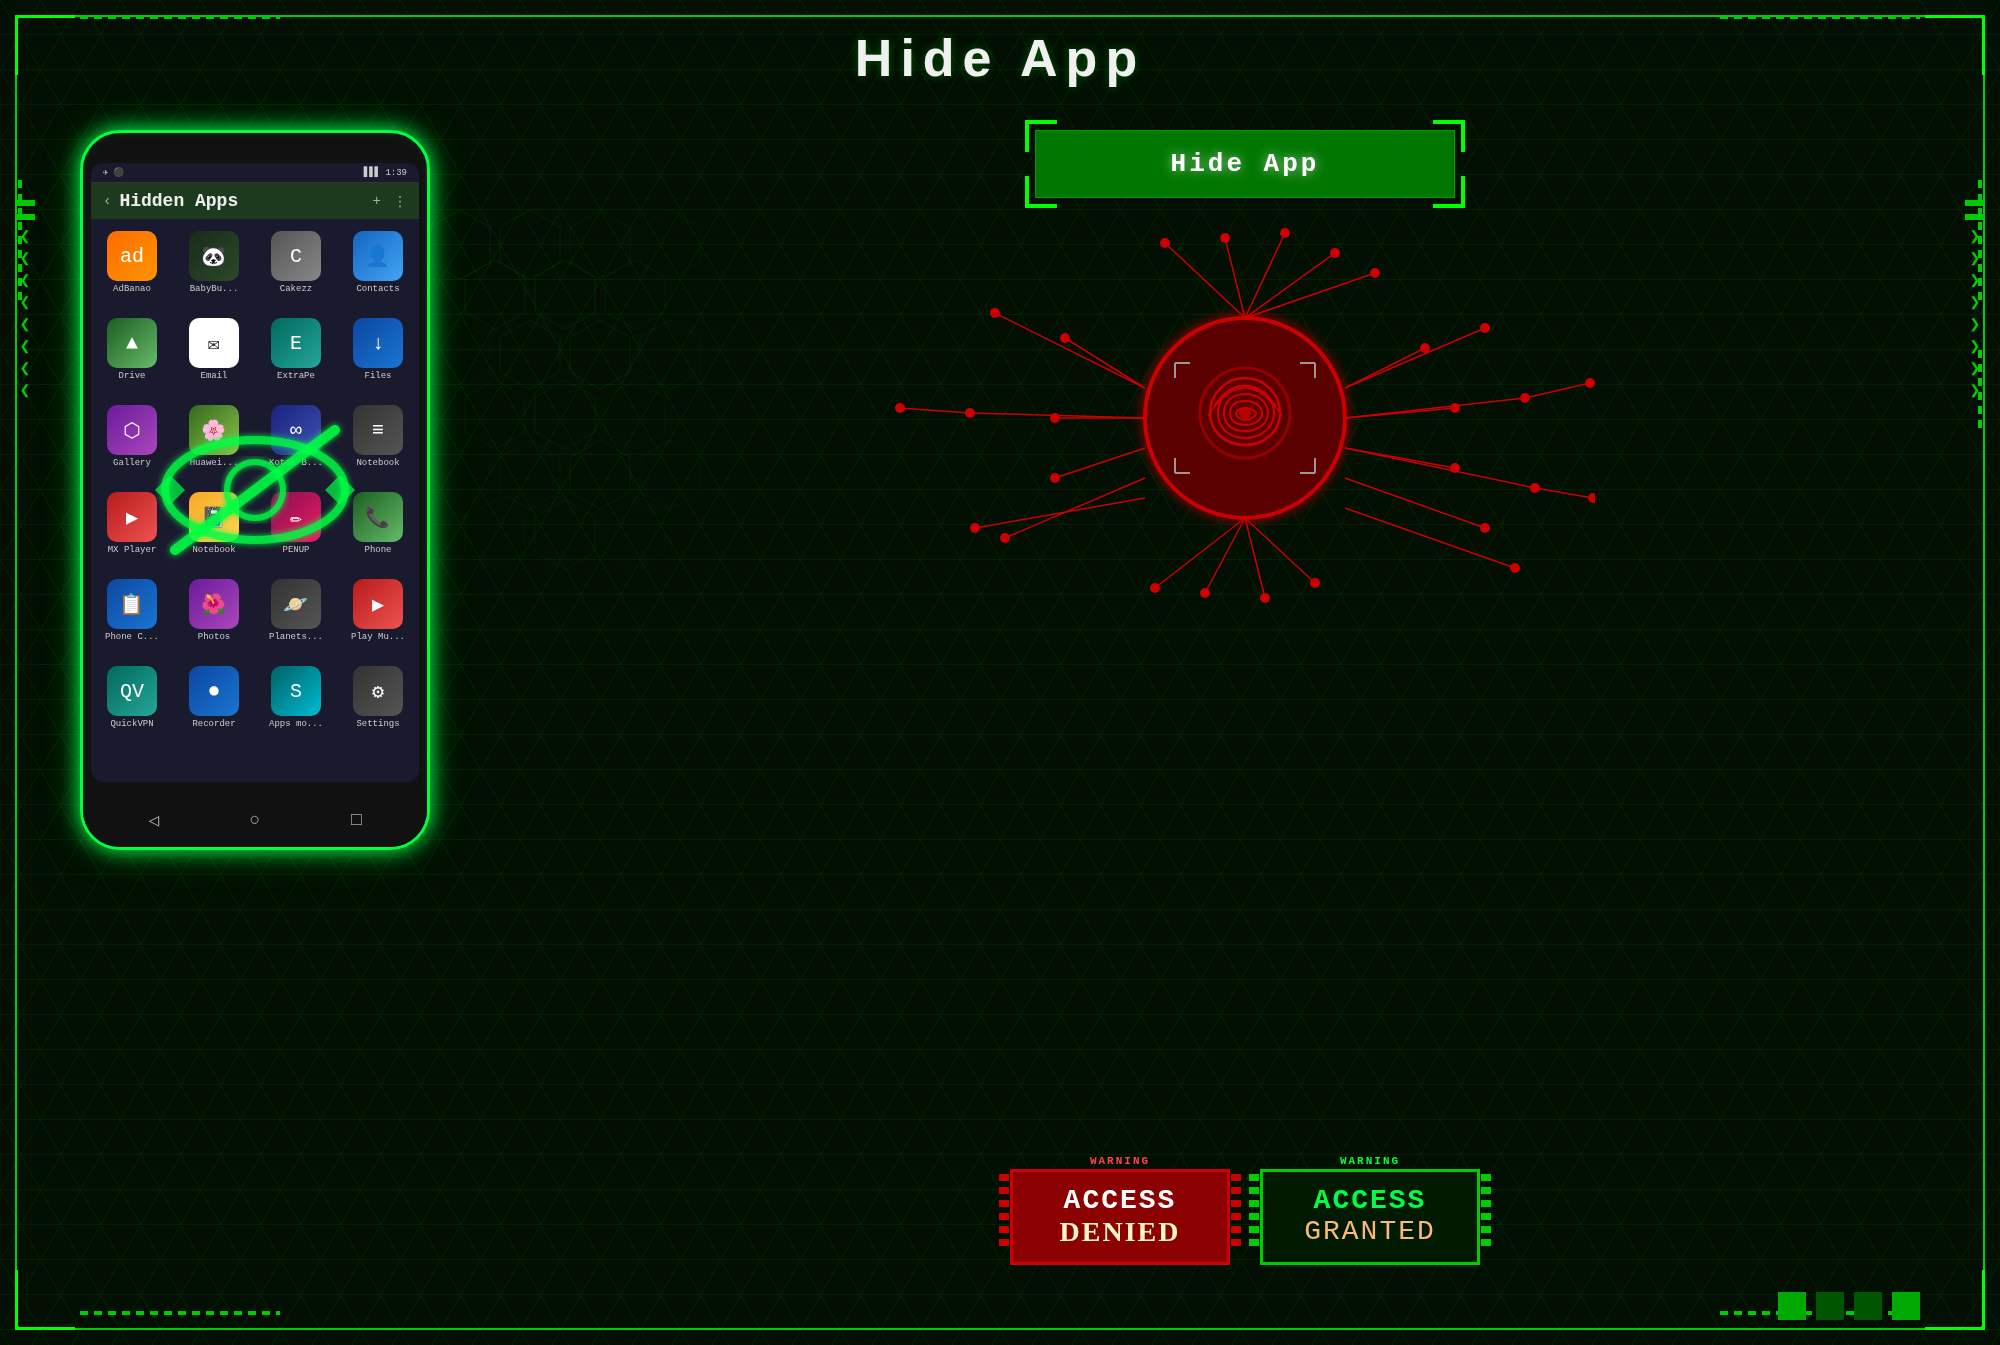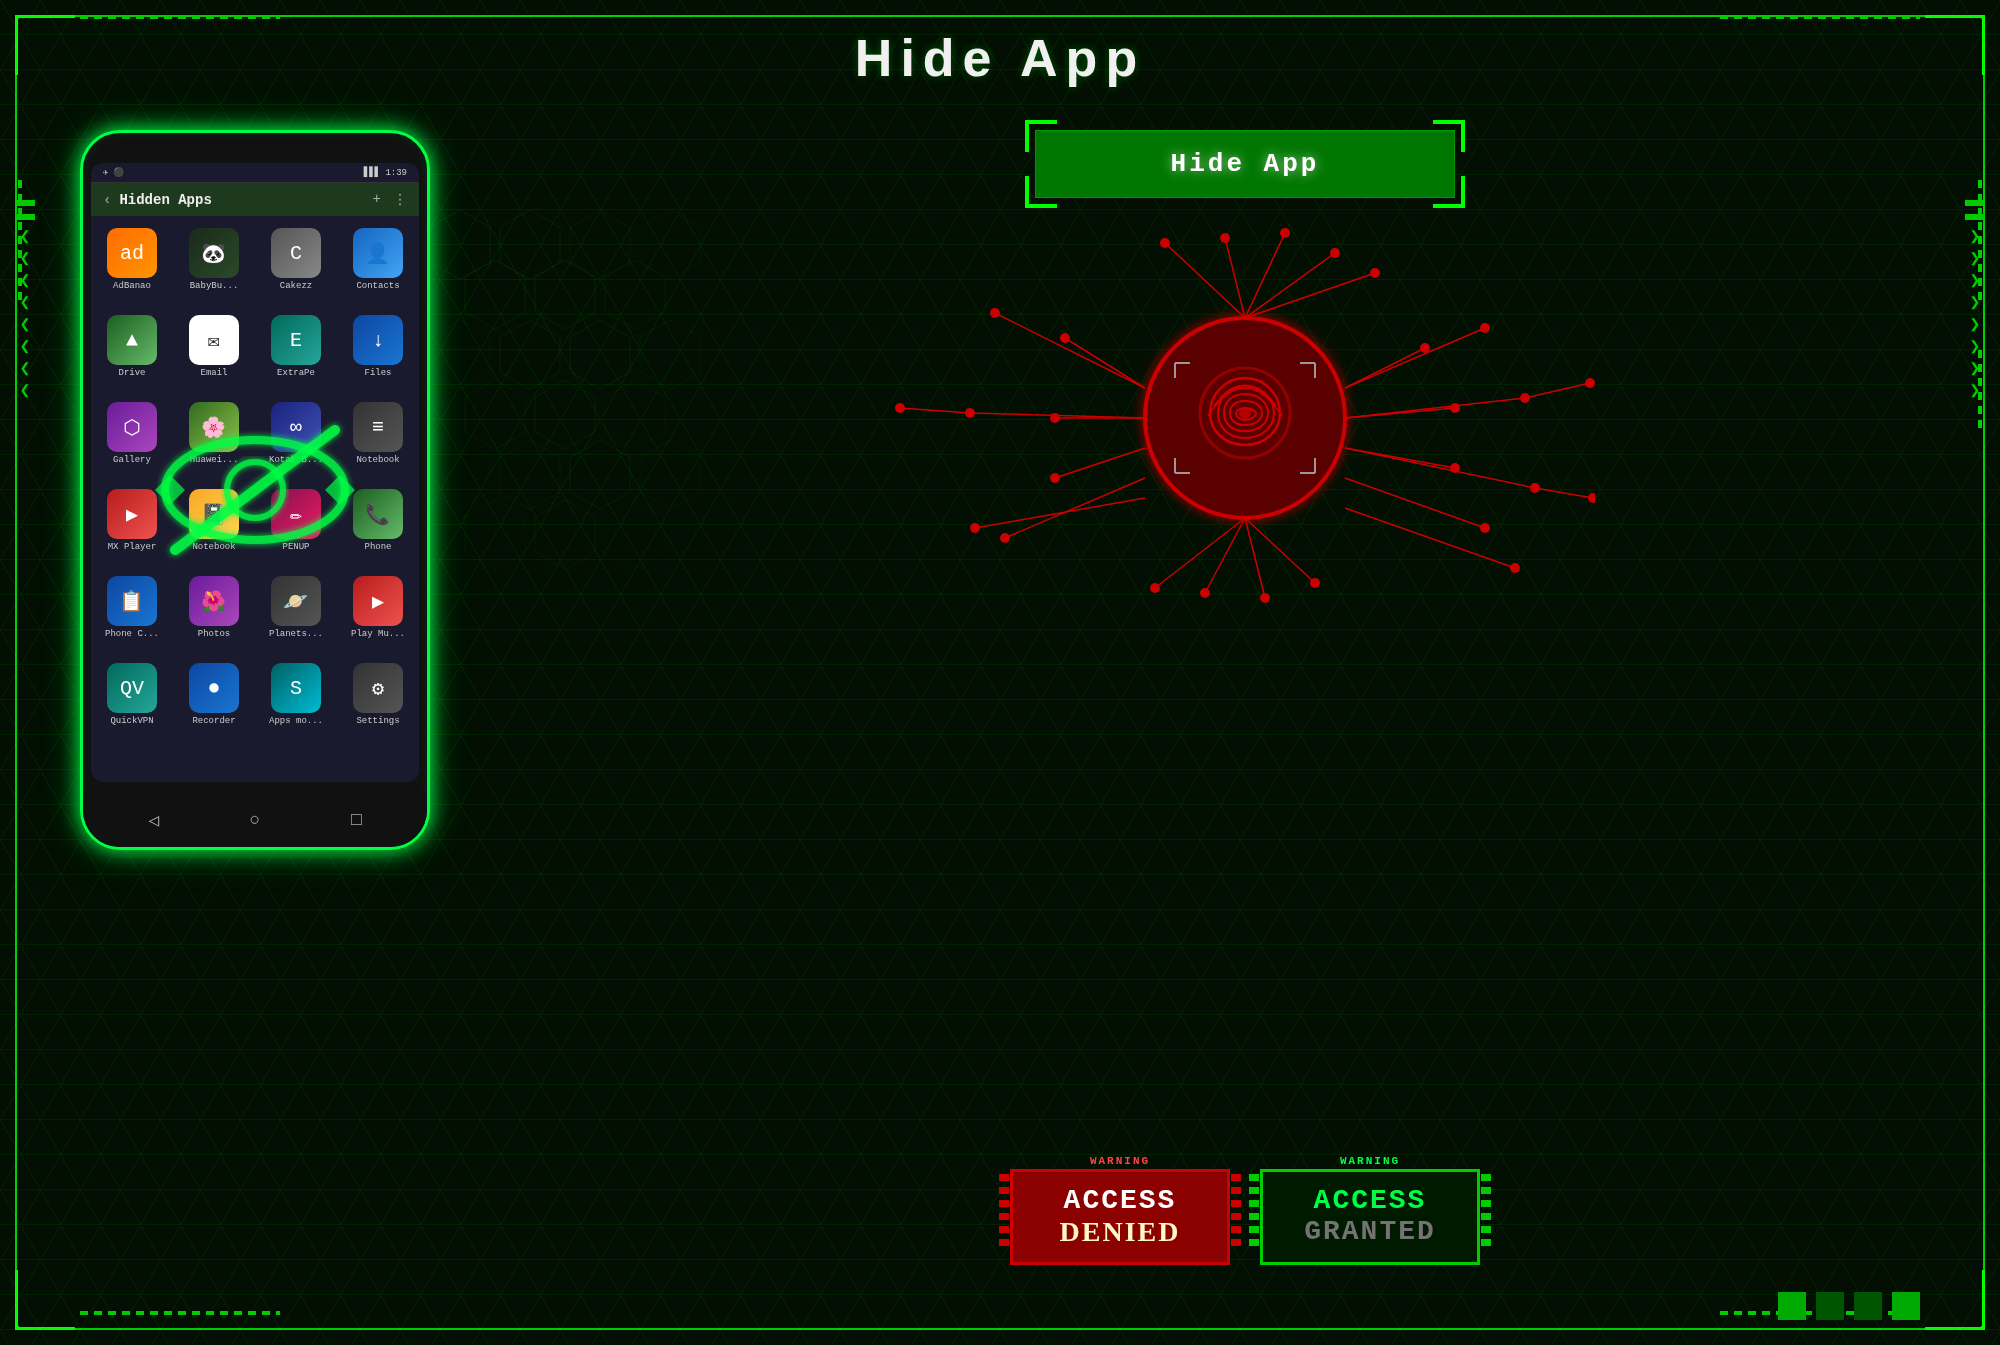--- a/index.html
+++ b/index.html
@@ -148,21 +148,21 @@
       display: flex;
       align-items: center;
       gap: 8px;
     }
     .phone-header-back {
       color: #aaa;
       font-size: 14px;
     }
     .phone-header-title {
       color: #eee;
-      font-size: 14px;
+      font-size: 18px;
       font-weight: bold;
       flex: 1;
     }
     .phone-header-icons {
       display: flex;
       gap: 12px;
       color: #aaa;
       font-size: 14px;
     }
 
@@ -672,21 +672,21 @@
       </div>
     </div>
 
     <div style="position:relative;">
       <div style="position:absolute;top:-14px;left:50%;transform:translateX(-50%);font-size:11px;font-weight:bold;letter-spacing:2px;color:#00ff44;font-family:'Courier New',monospace;white-space:nowrap;">WARNING</div>
       <div style="background:#001a00;border:3px solid #00cc00;padding:14px 20px;text-align:center;min-width:220px;position:relative;">
 
         <div style="position:absolute;top:-4px;left:-14px;width:10px;height:78px;background:repeating-linear-gradient(0deg,#00cc00 0,#00cc00 7px,transparent 7px,transparent 13px);"></div>
         <div style="position:absolute;top:-4px;right:-14px;width:10px;height:78px;background:repeating-linear-gradient(0deg,#00cc00 0,#00cc00 7px,transparent 7px,transparent 13px);"></div>
         <div style="color:#00ff44;font-size:28px;font-weight:bold;font-family:'Courier New',monospace;letter-spacing:2px;line-height:1.1;">ACCESS</div>
-        <div style="color:#737373;font-size:28px;font-weight:bold;font-family:'Courier New',monospace;letter-spacing:2px;line-height:1.1;">GRANTED</div>
+        <div style="color:#fdba74;font-size:28px;font-weight:normal;font-family:'Courier New',monospace;letter-spacing:2px;line-height:1.1;">GRANTED</div>
       </div>
     </div>
   </div>
 </div>
 
 <div class="bottom-squares">
   <div class="sq"></div>
   <div class="sq sq-dark"></div>
   <div class="sq sq-dark"></div>
   <div class="sq"></div>

